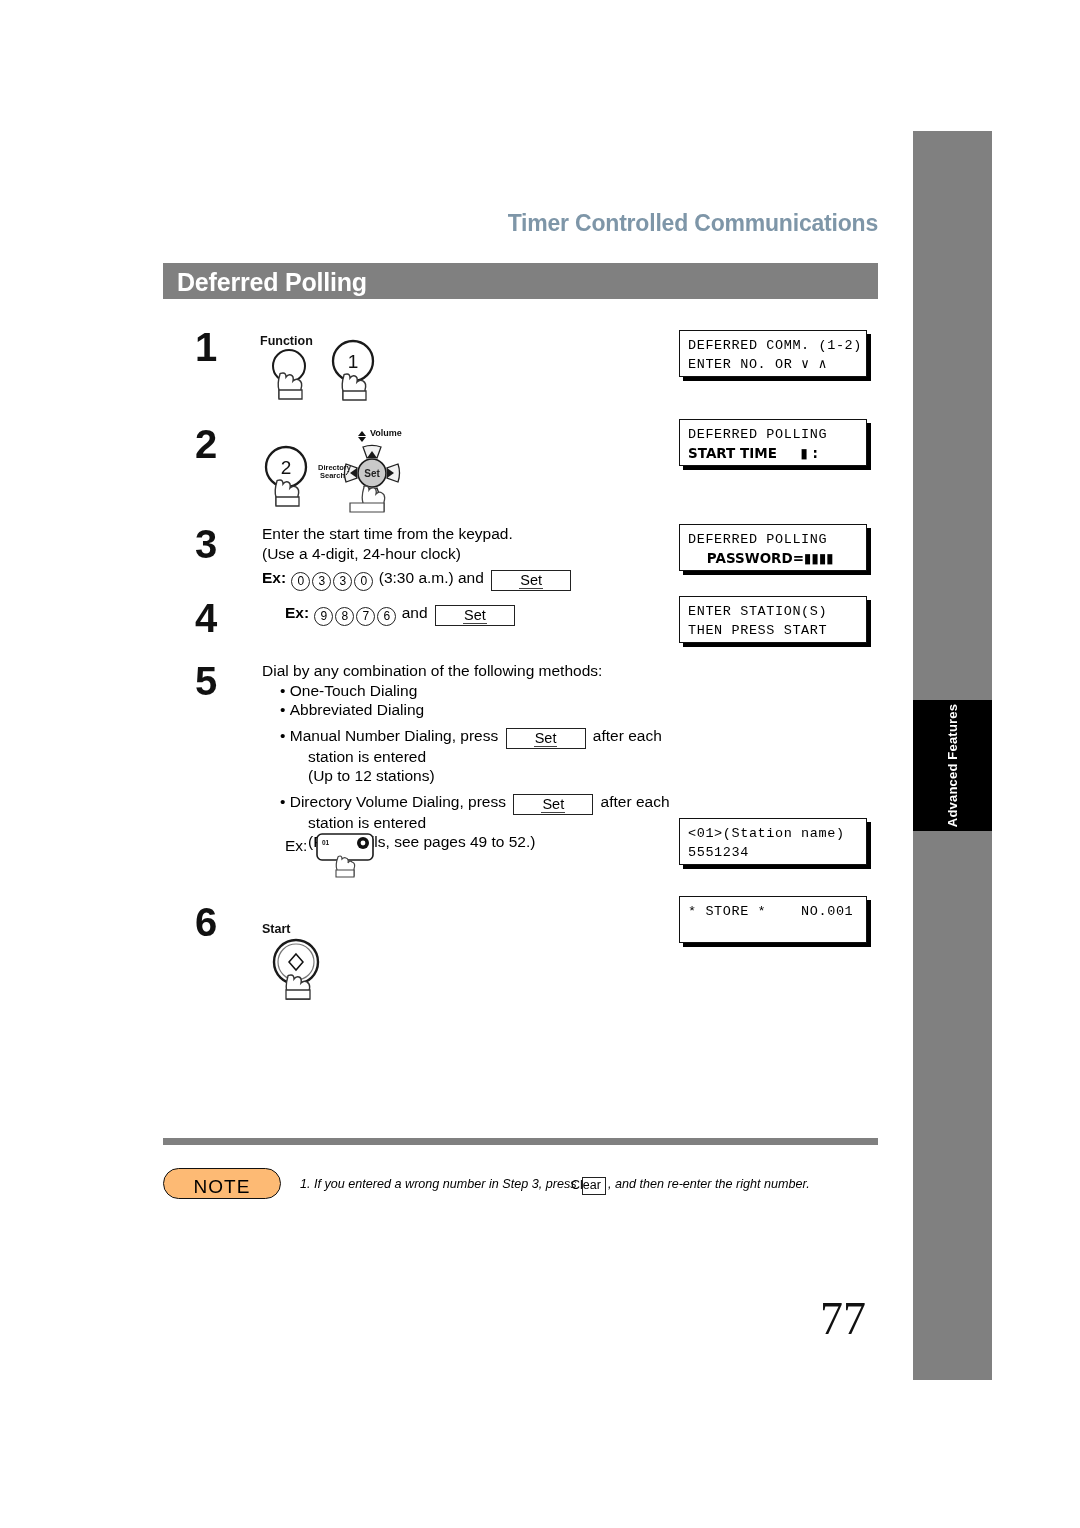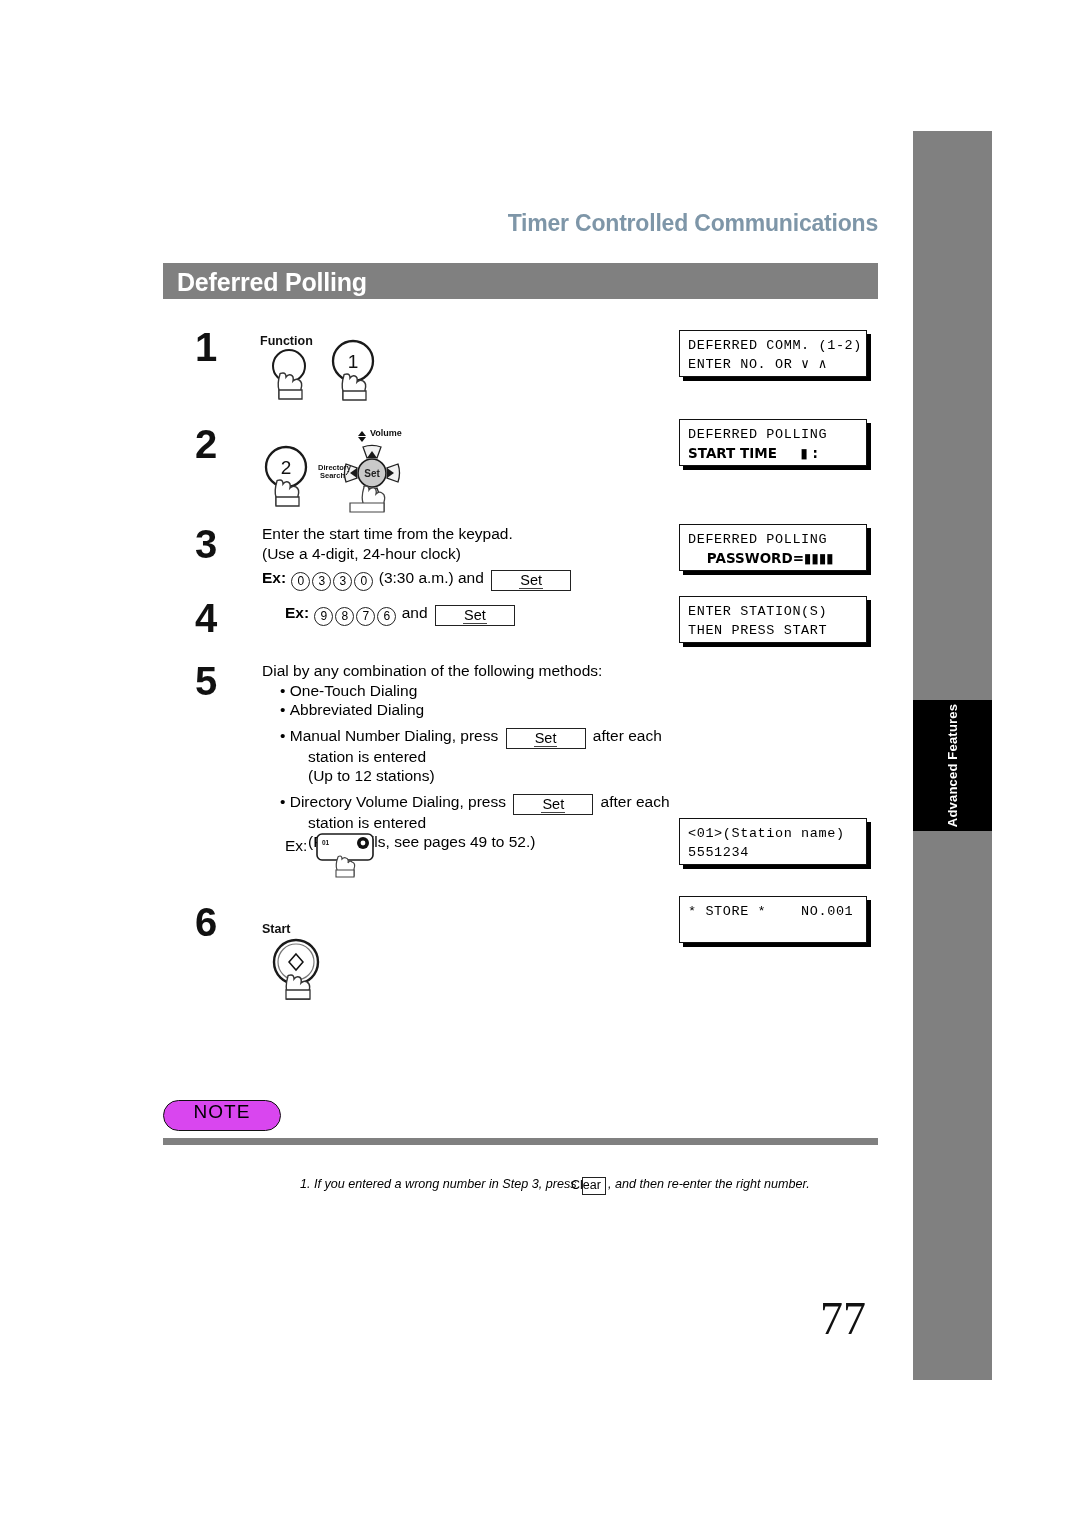--- a/index.html
+++ b/index.html
@@ -88,23 +88,23 @@
   }
   .lcd div{white-space:pre;}
   .blk{font-family:"DejaVu Sans",sans-serif;letter-spacing:0;font-weight:bold;}
 
   
   .rule{
     position:absolute;left:163px;top:1138px;width:715px;height:7px;
     background:#808080;
   }
   .note-pill{
-    position:absolute;left:163px;top:1100px;width:116px;height:29px;
-    border:1.6px solid #111;border-radius:16px;background:#d946ef;
-    display:flex;align-items:flex-start;justify-content:center;
+    position:absolute;left:163px;top:1168px;width:116px;height:29px;
+    border:1.6px solid #111;border-radius:16px;background:#fdba74;
+    display:flex;align-items:flex-end;justify-content:center;
     font-size:19px;letter-spacing:1px;
   }
   .note-list{
     position:absolute;left:300px;top:1175px;width:580px;
     font-size:12.6px;line-height:19px;font-style:italic;
   }
   .note-list .row{display:block;text-indent:-16px;margin-left:16px;}
 
   .pageno{
     position:absolute;left:820px;top:1292px;

